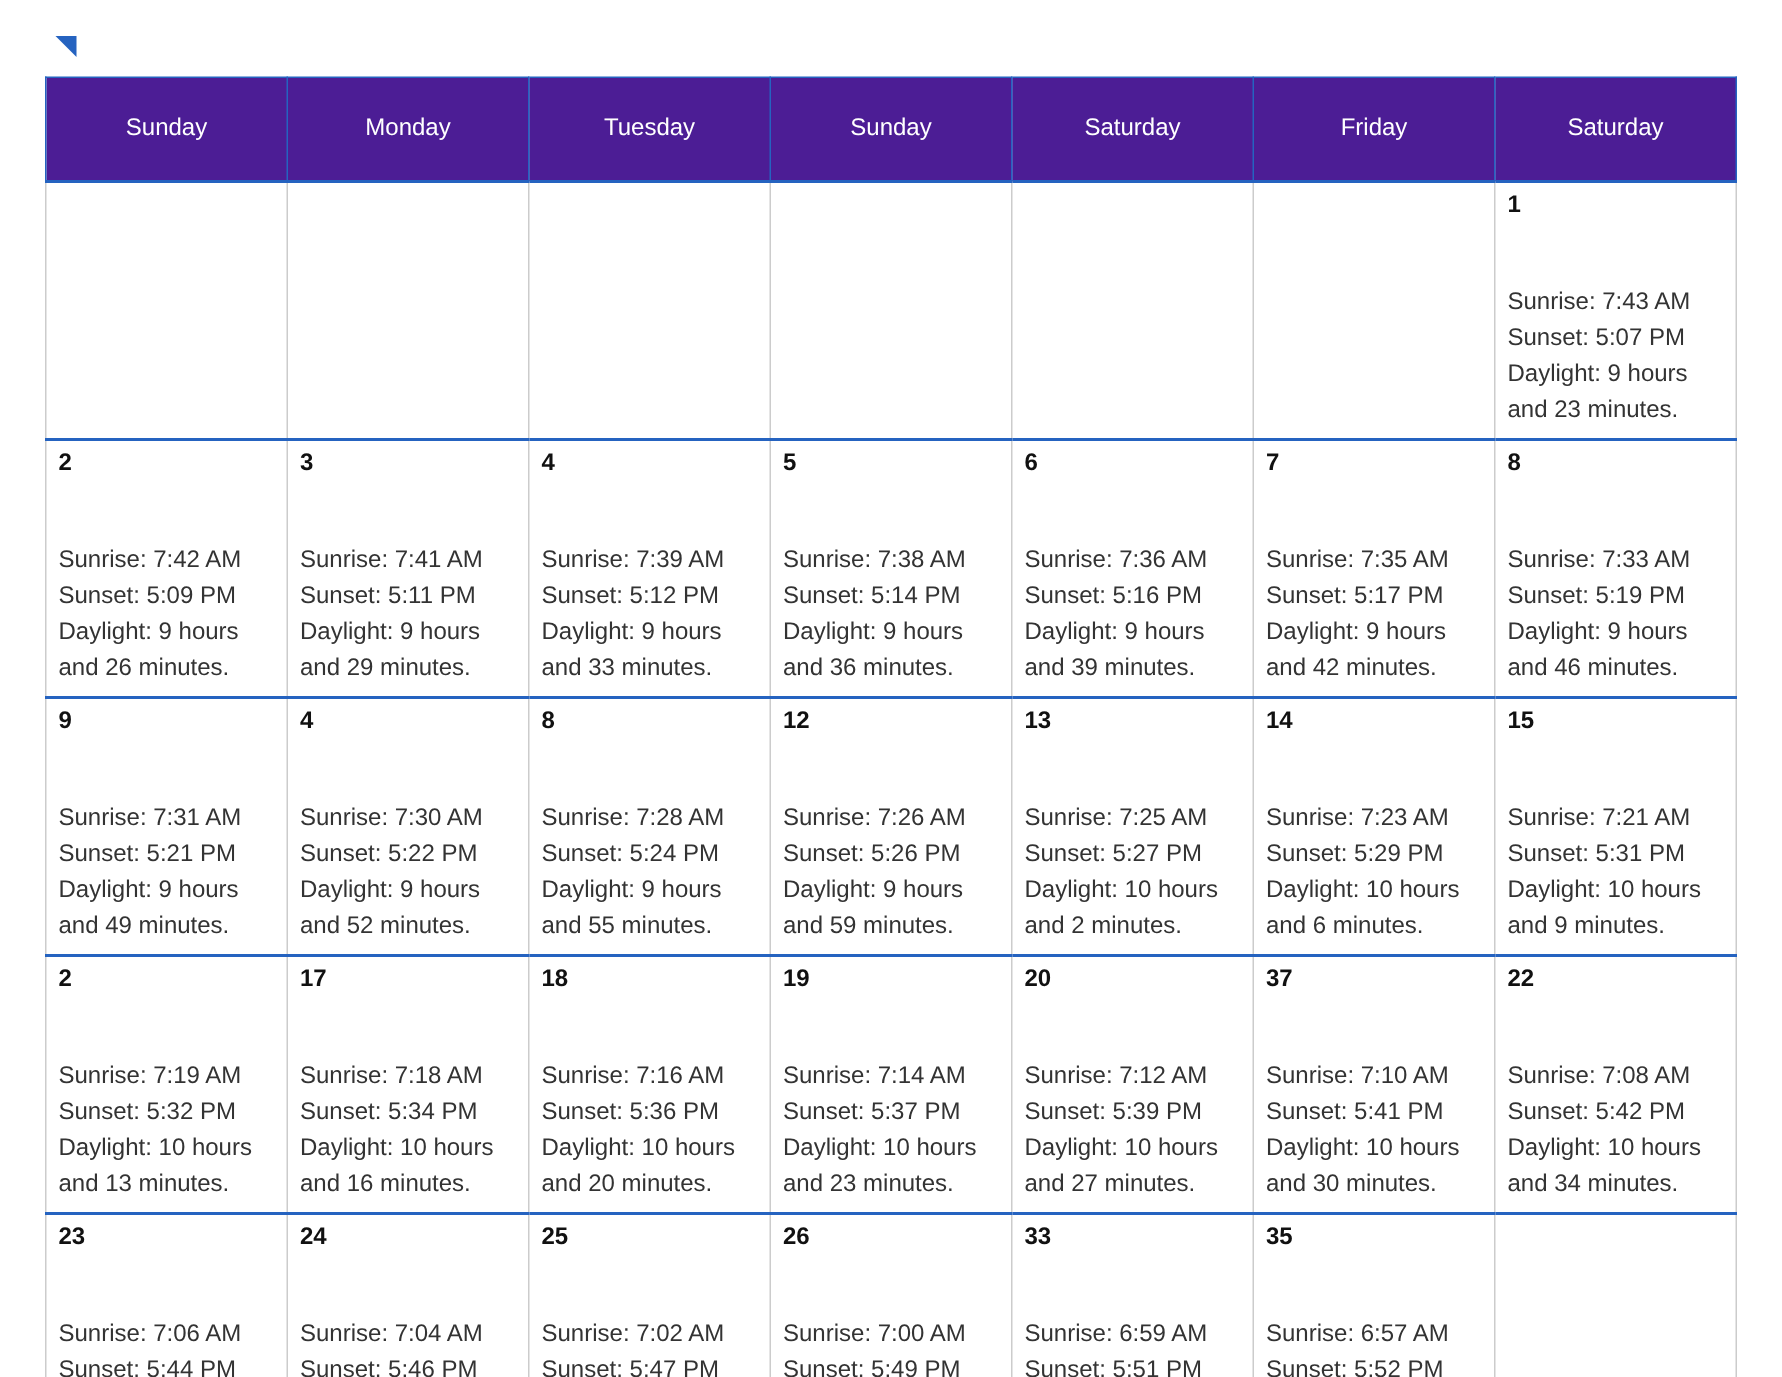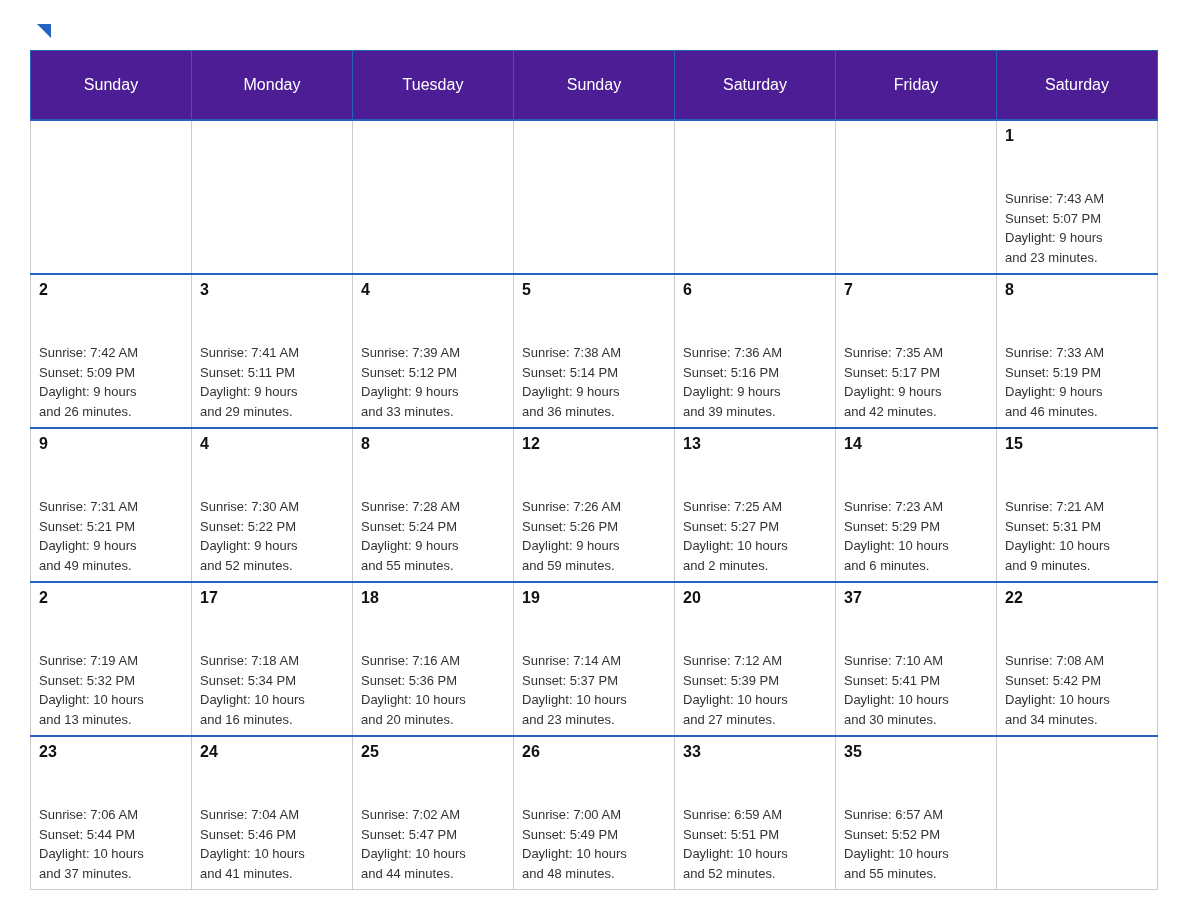--- a/index.html
+++ b/index.html
@@ -68,21 +68,21 @@
       border-top: 2px solid #2563c0;
     }
     .day-number {
       font-size: 16px;
       font-weight: bold;
       color: #111;
       display: block;
       margin-bottom: 4px;
     }
     .day-info {
-      font-size: 13px;
+      font-size: 16px;
       color: #333;
       line-height: 1.5;
       margin-top: 44px;
     }
     .empty-cell {
       background: #f9f9f9;
     }
     .logo-wrapper {
       display: flex;
       flex-direction: column;

